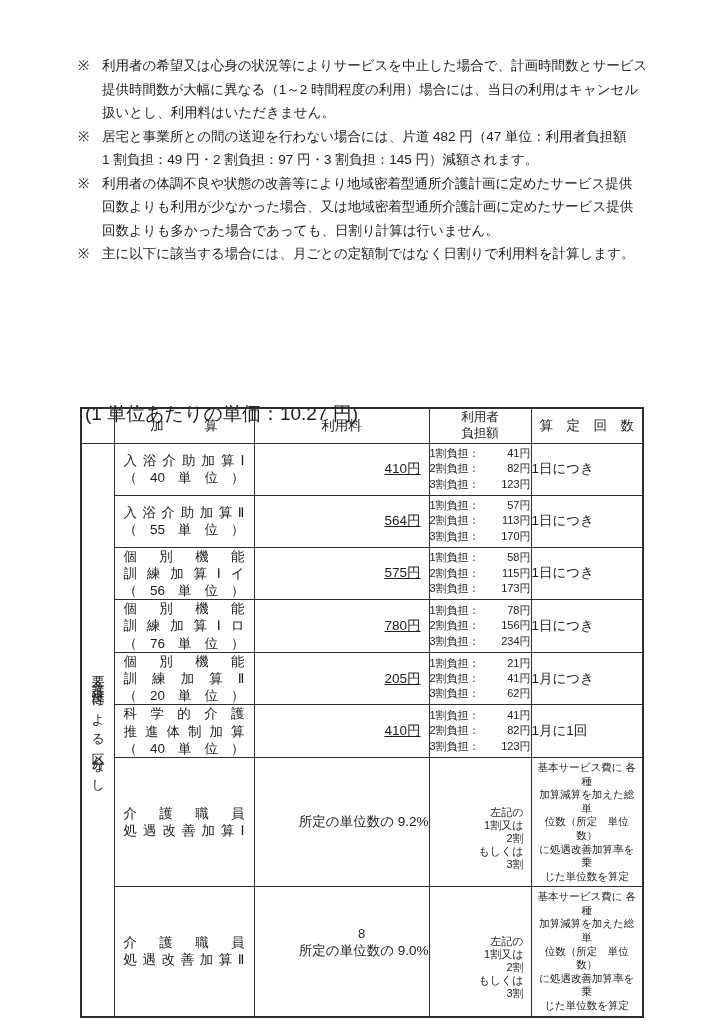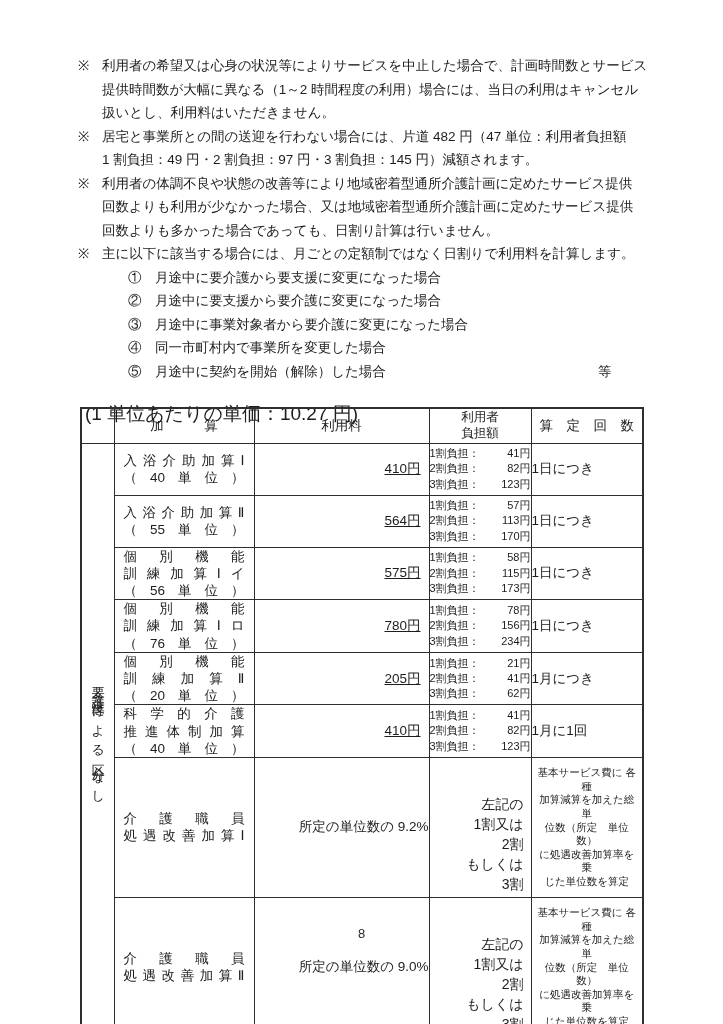--- a/index.html
+++ b/index.html
@@ -33,22 +33,22 @@
   td.vert-cell { text-align:center; }
   .vert-label { writing-mode:vertical-rl; text-orientation:upright;
     display:inline-block; font-size:13px; letter-spacing:4px; }
   .nm { white-space:pre-line; text-align:justify; text-align-last:justify;
     padding:0 9px; font-size:13.5px; line-height:17.2px; }
   .fee-num { text-align:right; padding-right:8px; font-size:13.5px;text-decoration:underline; }
   .fee-center { text-align:right; font-size:13.5px; }
   td.burden-cell { padding:2px 7px; }
   .bl { display:flex; justify-content:space-between;
     font-size:11px; line-height:15.3px; }
-  .burden-right { white-space:pre-line; text-align:right; font-size:14px;
-    line-height:20px; padding:3px 7px 3px 0;margin-top:33px; }
+  .burden-right { white-space:pre-line; text-align:right; font-size:11px;
+    line-height:13px; padding:3px 7px 3px 0;margin-top:33px; }
   .count { font-size:13.5px; padding-left:8px; }
   .count-small { white-space:pre-line; font-size:10.5px; line-height:13.6px;
     padding:3px 4px; text-align:center; }
   
   .page-number { position:absolute; top:926px; left:0; width:723px;
     text-align:center; font-size:13px; color:#2a2a2a; }
 </style>
 </head>
 <body>
 
@@ -69,28 +69,20 @@
     <div class="note">
       <span class="note-marker">※</span>
       <div class="note-text">利用者の体調不良や状態の改善等により地域密着型通所介護計画に定めたサービス提供
 回数よりも利用が少なかった場合、又は地域密着型通所介護計画に定めたサービス提供
 回数よりも多かった場合であっても、日割り計算は行いません。</div>
     </div>
     <div class="note">
       <span class="note-marker">※</span>
       <div class="note-text">主に以下に該当する場合には、月ごとの定額制ではなく日割りで利用料を計算します。</div>
     </div>
-    <div class="numbered-items">
-      <div>①　月途中に要介護から要支援に変更になった場合</div>
-      <div>②　月途中に要支援から要介護に変更になった場合</div>
-      <div>③　月途中に事業対象者から要介護に変更になった場合</div>
-      <div>④　同一市町村内で事業所を変更した場合</div>
-      <div>⑤　月途中に契約を開始（解除）した場合</div>
-      <span class="etc-label">等</span>
-    </div>
   </div>
 
   <div class="unit-note">(1 単位あたりの単価：10.27 円)</div>
 
   <table class="fee-table">
     <colgroup>
       <col style="width:33px">
         <col style="width:140px">
         <col style="width:175px">
       <col style="width:102px">

